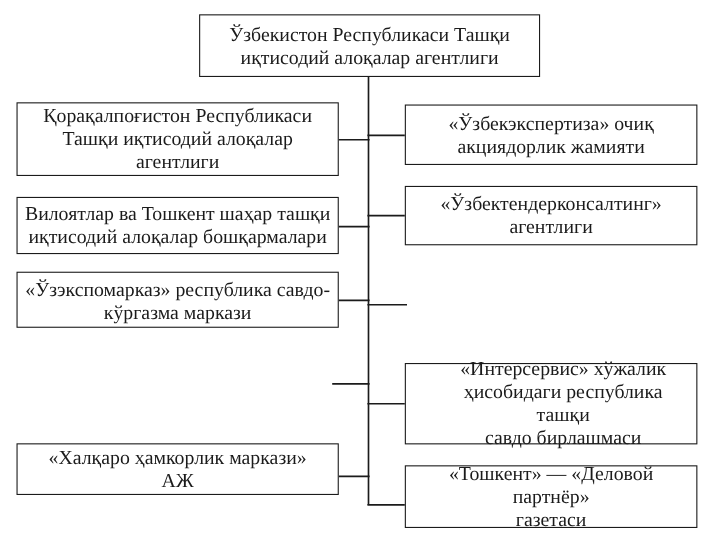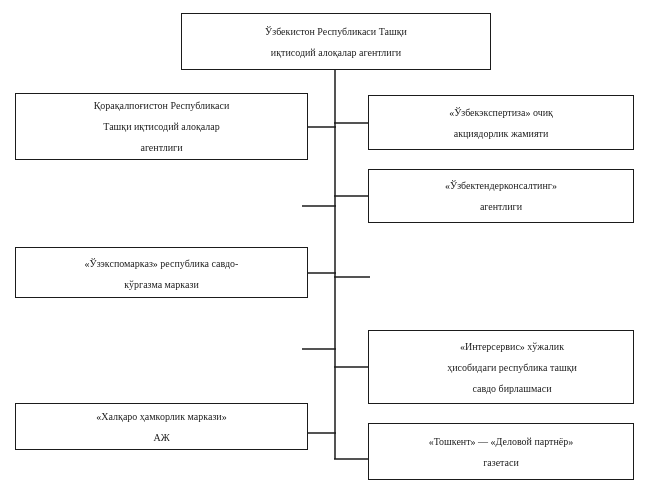--- a/index.html
+++ b/index.html
@@ -31,21 +31,21 @@
     background: var(--background);
     border: 1.5px solid var(--line);
     display: flex;
     align-items: center;
     justify-content: center;
     text-align: center;
     padding: 2px 6px;
   }
   .node-label {
     white-space: pre-line;
-    font-size: 10px;
+    font-size: 18px;
     line-height: 21px;
     color: var(--text);
   }
   
   .n-root { left: 181px; top: 13px;  width: 310px; height: 57px; }
   .n-l0   { left: 15px;  top: 93px;  width: 293px; height: 67px; }
   .n-l1   { left: 15px;  top: 179px; width: 293px; height: 52px; }
   .n-l2   { left: 15px;  top: 247px; width: 293px; height: 51px; align-items: flex-end; }
   .n-l3   { left: 15px;  top: 312px; width: 293px; height: 74px; }
   .n-l4   { left: 15px;  top: 403px; width: 293px; height: 47px; justify-content: center; }
@@ -78,20 +78,24 @@
   <div class="node n-root">
     <span class="node-label">Ўзбекистон Республикаси Ташқи
 иқтисодий алоқалар агентлиги</span>
   </div>
 
   <div class="node n-l0">
     <span class="node-label">Қорақалпоғистон Республикаси
 Ташқи иқтисодий алоқалар
 агентлиги</span>
   </div>
+  <div class="node n-l1">
+    <span class="node-label">Вилоятлар ва Тошкент шаҳар ташқи
+иқтисодий алоқалар бошқармалари</span>
+  </div>
   <div class="node n-l2">
     <span class="node-label">«Ўзэкспомарказ» республика савдо-
 кўргазма маркази</span>
   </div>
   <div class="node n-l4">
     <span class="node-label">«Халқаро ҳамкорлик маркази»
 АЖ</span>
   </div>
 
   <div class="node n-r0">

